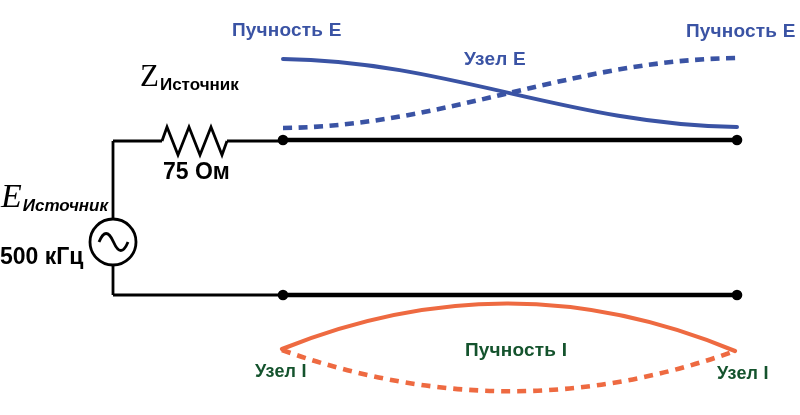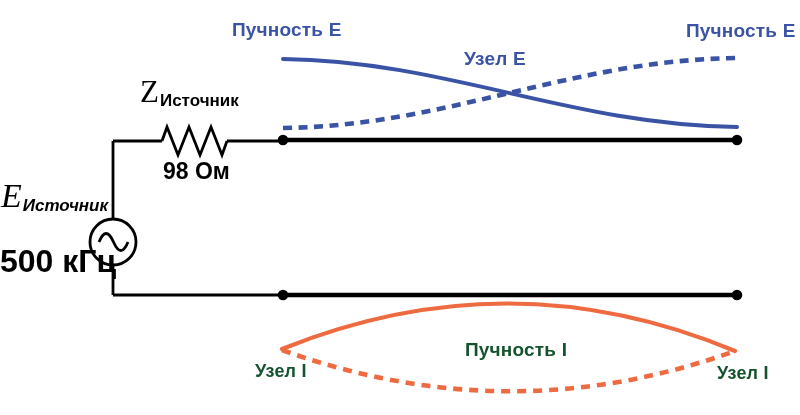--- a/index.html
+++ b/index.html
@@ -48,21 +48,21 @@
     top: 4px;
     margin-left: 1px;
   }
   .imp-sym { font-size: 31px; }
   .emf-sym { font-size: 34px; }
   .value-label {
     font-size: 23px;
     font-weight: 700;
   }
   .freq-label {
-    font-size: 32px;
+    font-size: 23px;
     font-weight: 700;
   }
   
   .wire        { stroke: #000000; fill: none; stroke-width: 2.8px; }
   .wire-thick  { stroke: #000000; fill: none; stroke-width: 4.5px; }
   .dot         { fill: #000000; stroke: none; }
   .e-solid     { stroke: #3a53a4; fill: none; stroke-width: 4px;   stroke-linecap: round; }
   .e-dashed    { stroke: #3a53a4; fill: none; stroke-width: 4.6px; stroke-linecap: butt; stroke-dasharray: 9 6.5; }
   .i-solid     { stroke: #ee6a41; fill: none; stroke-width: 4.2px; stroke-linecap: round; }
   .i-dashed    { stroke: #ee6a41; fill: none; stroke-width: 4.6px; stroke-linecap: butt; stroke-dasharray: 9 7; }
@@ -104,25 +104,25 @@
   <div class="label wave-label e-color" style="left:464px; top:49px;">Узел E</div>
 
   <div class="label wave-label e-color" style="left:686px; top:21px;">Пучность E</div>
 
   <div class="label wave-label i-color" style="left:465px; top:340px;">Пучность I</div>
 
   <div class="label wave-label i-color" style="left:255px; top:362px; font-size:18px;">Узел I</div>
 
   <div class="label wave-label i-color" style="left:717px; top:364px; font-size:18px;">Узел I</div>
 
-  <div class="label black-label" style="left:140px; top:76px;">
+  <div class="label black-label" style="left:140px; top:60px;">
     <span class="serif-sym imp-sym">Z</span><span class="sub">Источник</span>
   </div>
 
-  <div class="label value-label black-label" style="left:163px; top:160px;">98 Ом</div>
+  <div class="label value-label black-label" style="left:163px; top:160px;">75 Ом</div>
 
   <div class="label black-label" style="left:1px; top:179px;font-style:italic;">
     <span class="serif-sym emf-sym">E</span><span class="sub">Источник</span>
   </div>
 
   <div class="label freq-label black-label" style="left:0px; top:245px;">500 кГц</div>
 
 </div>
 
 </body></html>

